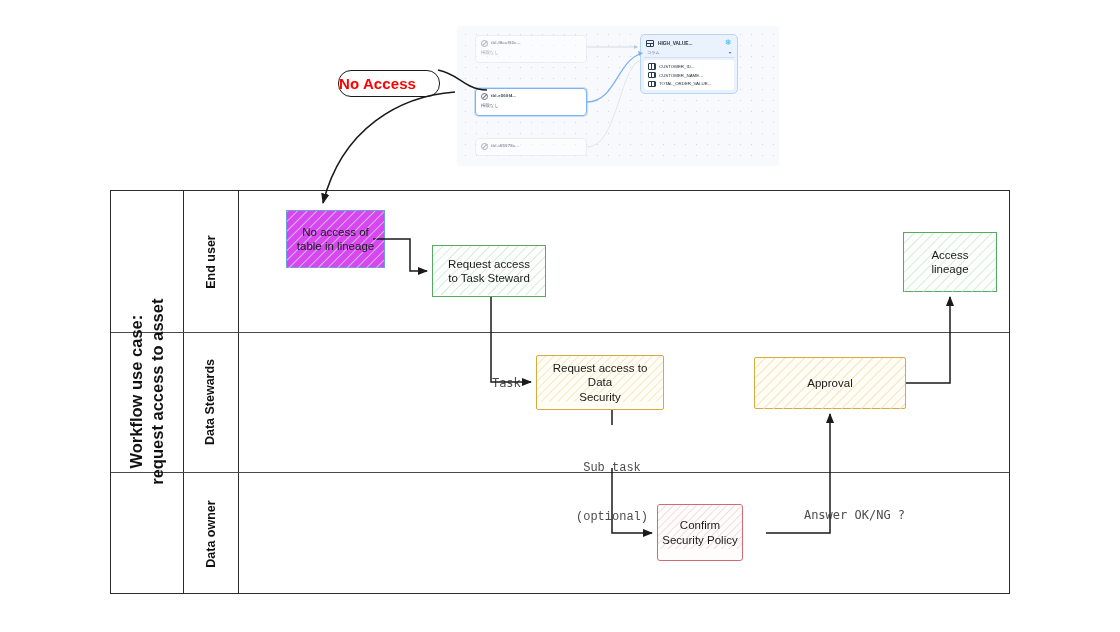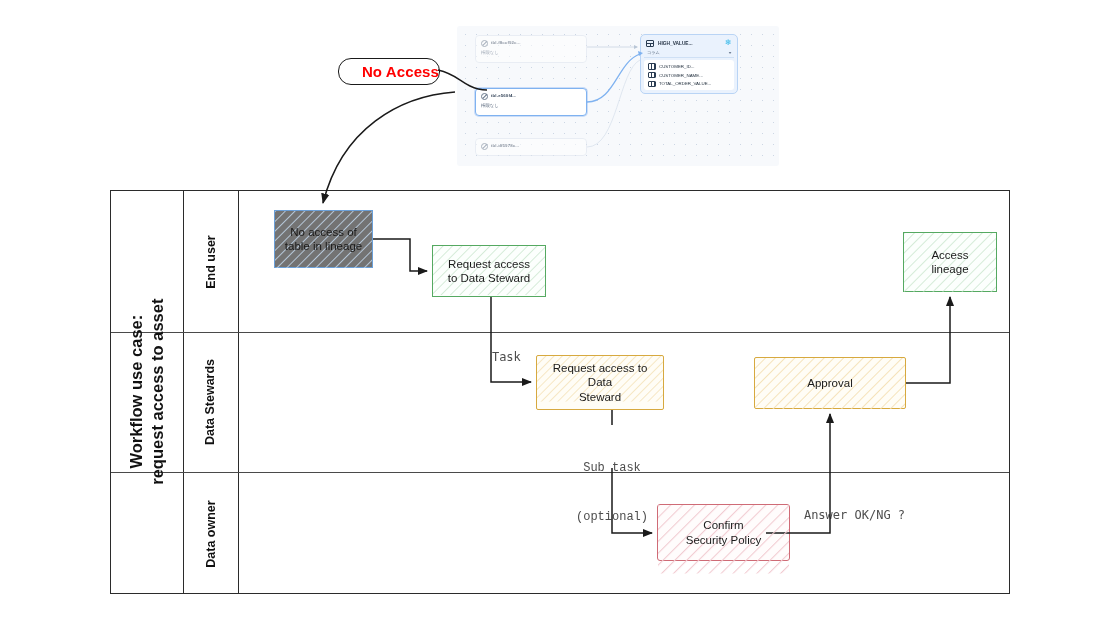--- a/index.html
+++ b/index.html
@@ -210,29 +210,29 @@
     font-size: 4.4px;
     color: #24313f;
     white-space: nowrap;
     overflow: hidden;
   }
 
   
   .callout {
     position: absolute;
     left: 338px;
-    top: 58px;
+    top: 70px;
     width: 100px;
     height: 25px;
     border: 1.6px solid #1a1a1a;
     border-radius: 13px;
     background: #ffffff;
     display: flex;
     align-items: center;
-    justify-content: flex-end;
+    justify-content: flex-start;
   }
   .callout-text {
     color: #ff0000;
     font-size: 15px;
     font-weight: 700;
     letter-spacing: 0.1px;
   }
 
   
   .frame {
@@ -308,21 +308,21 @@
     border-style: solid;
   }
   .node .label { position: relative; z-index: 2; padding: 0 4px; }
   .node .hatch {
     position: absolute;
     inset: 0;
     z-index: 1;
     pointer-events: none;
   }
 
-  .n-blue  { border-color: #6a9fd8; background: #737373; }
+  .n-blue  { border-color: #6a9fd8; background: #d946ef; margin-left: 12px; }
   .n-green { border-color: #55a961; background: #fcfffd; }
   .n-amber { border-color: #d7a93f; background: #fffdf6; border-radius: 2px; }
   .n-red   { border-color: #cf6b76; background: #fffcfc; border-radius: 3px; }
 
   
   .edge-label {
     position: absolute;
     font-family: "DejaVu Sans Mono", "Liberation Mono", monospace;
     font-size: 12px;
     color: #4d4d4d;
@@ -452,21 +452,21 @@
     <svg class="hatch" viewBox="0 0 118 52" preserveAspectRatio="none">
       <defs>
           <pattern id="hg" width="7" height="7" patternUnits="userSpaceOnUse" patternTransform="rotate(45)">
         <line x1="0" y1="0" x2="0" y2="7" stroke="#cbe6ce" stroke-width="1.6"></line>
           </pattern>
         </defs>
       <rect width="118" height="52" fill="url(#hg)"></rect>
     </svg>
     <span class="label">
       <span>Request access</span><br>
-      <span>to Data Steward</span>
+      <span>to Task Steward</span>
     </span>
   </div>
 
   <div class="node n-green" style="left:903px; top:232px; width:94px; height:60px;">
     <svg class="hatch" viewBox="0 0 94 60" preserveAspectRatio="none">
       <defs>
           <pattern id="hg2" width="7" height="7" patternUnits="userSpaceOnUse" patternTransform="rotate(45)">
         <line x1="0" y1="0" x2="0" y2="7" stroke="#cbe6ce" stroke-width="1.6"></line>
           </pattern>
         </defs>
@@ -482,52 +482,52 @@
     <svg class="hatch" viewBox="0 0 152 55" preserveAspectRatio="none">
       <defs>
           <pattern id="ha" width="7" height="7" patternUnits="userSpaceOnUse" patternTransform="rotate(45)">
         <line x1="0" y1="0" x2="0" y2="7" stroke="#f4e0b4" stroke-width="1.8"></line>
           </pattern>
         </defs>
       <rect width="152" height="55" fill="url(#ha)"></rect>
     </svg>
     <span class="label">
       <span>Request access to Data</span><br>
-      <span>Steward</span>
+      <span>Security</span>
     </span>
   </div>
 
   <div class="node n-amber" style="left:754px; top:357px; width:152px; height:52px;">
     <svg class="hatch" viewBox="0 0 152 52" preserveAspectRatio="none">
       <defs>
           <pattern id="ha2" width="7" height="7" patternUnits="userSpaceOnUse" patternTransform="rotate(45)">
         <line x1="0" y1="0" x2="0" y2="7" stroke="#f4e0b4" stroke-width="1.8"></line>
           </pattern>
         </defs>
       <rect width="152" height="52" fill="url(#ha2)"></rect>
     </svg>
     <span class="label">Approval</span>
   </div>
 
-  <div class="node n-red" style="left:657px; top:504px; width:133px; height:57px;">
+  <div class="node n-red" style="left:657px; top:504px; width:86px; height:57px;">
     <svg class="hatch" viewBox="0 0 109 57" preserveAspectRatio="none">
       <defs>
           <pattern id="hr" width="7" height="7" patternUnits="userSpaceOnUse" patternTransform="rotate(45)">
         <line x1="0" y1="0" x2="0" y2="7" stroke="#f2ccd2" stroke-width="1.8"></line>
           </pattern>
         </defs>
       <rect width="109" height="57" fill="url(#hr)"></rect>
     </svg>
     <span class="label">
       <span>Confirm</span><br>
       <span>Security Policy</span>
     </span>
   </div>
 
-  <div class="edge-label" style="left:463px; top:333px;">
+  <div class="edge-label" style="left:463px; top:359px;">
     <span>Task</span>
   </div>
   <div class="edge-label" style="left:565px; top:428px; width:94px;font-family:Liberation Mono, monospace;">
     <div>Sub task</div>
     <div>(optional)</div>
   </div>
   <div class="edge-label" style="left:775px; top:491px;">
     <span>Answer OK/NG ?</span>
   </div>
 

